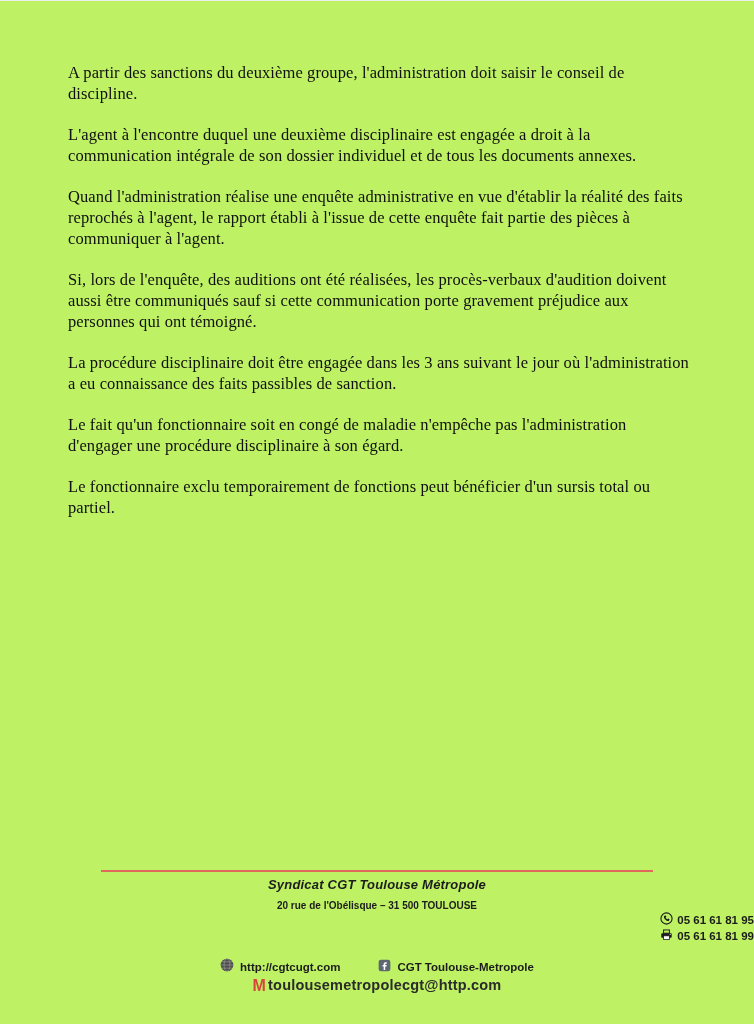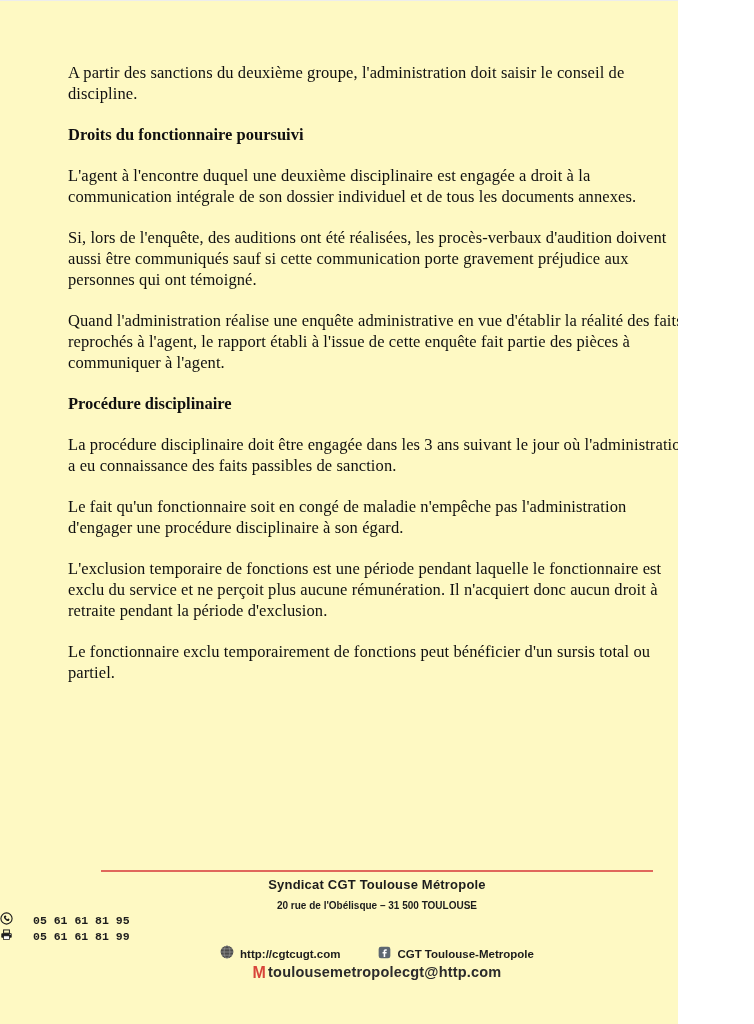--- a/index.html
+++ b/index.html
@@ -1,19 +1,19 @@
 <!DOCTYPE html>
 <html><head>
 <meta charset="utf-8">
 <style>
   html,body{margin:0;padding:0;background:#fff;}
   .page{
     position:relative;
-    width:678px;height:1024px;
-    background:#fef9c3;
+    width:754px;height:1024px;
+    background:#bef264;
     border-top:1px solid #ededed;
     overflow:hidden;
     font-family:"Liberation Serif","DejaVu Serif",serif;
     color:#101010;
   }
   .content{
     position:absolute;
     left:68px;top:61px;
     width:626px;
   }
@@ -36,61 +36,58 @@
     text-align:center;
     font-family:"Liberation Sans","DejaVu Sans",sans-serif;
     color:#1c1c1c;
   }
   .footer .divider{
     width:552px;height:2px;
     margin:0 auto 5px auto;
     border:none;
   }
   .footer .org{
-    font-size:13px;font-weight:bold;line-height:15px;letter-spacing:.2px;
+    font-size:13px;font-weight:bold;line-height:15px;letter-spacing:.2px;font-style:italic;
   }
   .footer .addr{
     font-size:10px;font-weight:bold;line-height:12px;margin-top:8px;
   }
   .footer .tel-line{
     font-size:11.5px;font-weight:bold;line-height:13px;
-    display:flex;align-items:center;justify-content:flex-start;gap:20px;font-family:Liberation Mono, monospace;
+    display:flex;align-items:center;justify-content:flex-end;gap:4px;
   }
   .footer .web-line{
     font-size:11.5px;font-weight:bold;line-height:15px;
     display:flex;align-items:center;justify-content:center;gap:6px;
-    margin-top:1px;
+    margin-top:14px;
   }
   .footer .email-line{
     font-size:14.5px;font-weight:600;line-height:17px;color:#2b2b2b;
     display:flex;align-items:center;justify-content:center;gap:2px;
     margin-top:1px;letter-spacing:.2px;
   }
   .ic{display:inline-block;vertical-align:middle;}
   .fb-gap{width:26px;display:inline-block;}
   .gmail-m{
     font-weight:bold;font-size:16px;line-height:14px;
     font-family:"Liberation Sans",sans-serif;
   }
 </style>
 </head>
 <body>
 
 <div class="page">
 
   <div class="content">
     <p>A partir des sanctions du deuxième groupe, l'administration doit saisir le conseil de discipline.</p>
-    <h2>Droits du fonctionnaire poursuivi</h2>
     <p>L'agent à l'encontre duquel une deuxième disciplinaire est engagée a droit à la communication intégrale de son dossier individuel et de tous les documents annexes.</p>
+    <p>Quand l'administration réalise une enquête administrative en vue d'établir la réalité des faits reprochés à l'agent, le rapport établi à l'issue de cette enquête fait partie des pièces à communiquer à l'agent.</p>
     <p>Si, lors de l'enquête, des auditions ont été réalisées, les procès-verbaux d'audition doivent aussi être communiqués sauf si cette communication porte gravement préjudice aux personnes qui ont témoigné.</p>
-    <p>Quand l'administration réalise une enquête administrative en vue d'établir la réalité des faits reprochés à l'agent, le rapport établi à l'issue de cette enquête fait partie des pièces à communiquer à l'agent.</p>
-    <h2>Procédure disciplinaire</h2>
     <p>La procédure disciplinaire doit être engagée dans les 3 ans suivant le jour où l'administration a eu connaissance des faits passibles de sanction.</p>
     <p>Le fait qu'un fonctionnaire soit en congé de maladie n'empêche pas l'administration d'engager une procédure disciplinaire à son égard.</p>
-    <p>L'exclusion temporaire de fonctions est une période pendant laquelle le fonctionnaire est exclu du service et ne perçoit plus aucune rémunération. Il n'acquiert donc aucun droit à retraite pendant la période d'exclusion.</p>
     <p>Le fonctionnaire exclu temporairement de fonctions peut bénéficier d'un sursis total ou partiel.</p>
   </div>
 
   <div class="footer">
     <hr class="divider" style="background:#e0685c;width:552px;height:2px;margin:0 auto 5px auto;border:none;">
     <div class="org">Syndicat CGT Toulouse Métropole</div>
     <div class="addr">20 rue de l'Obélisque – 31 500 TOULOUSE</div>
 
     <div class="tel-line">
       <span class="ic">

